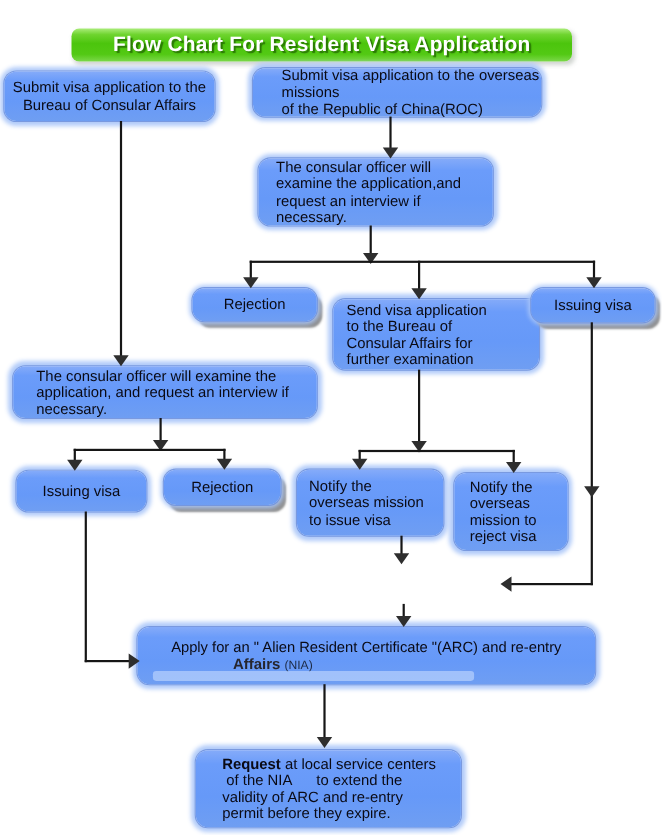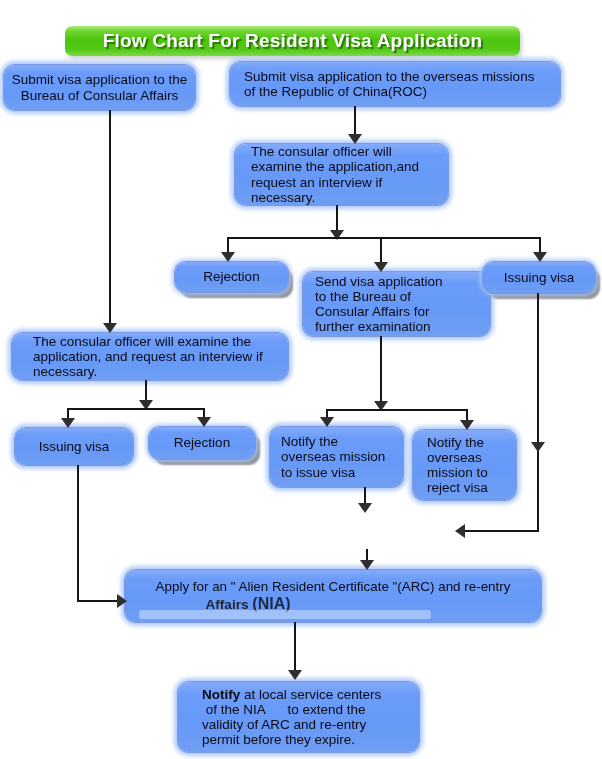--- a/index.html
+++ b/index.html
@@ -34,38 +34,38 @@
   .hl{position:absolute;height:2px;background:#161616;}
   .ah{position:absolute;width:0;height:0;}
   .ah.down{border-left:7px solid transparent;border-right:7px solid transparent;border-top:10px solid #2e2e2e;}
   .ah.left{border-top:7px solid transparent;border-bottom:7px solid transparent;border-right:10px solid #2e2e2e;}
   .ah.right{border-top:7px solid transparent;border-bottom:7px solid transparent;border-left:10px solid #2e2e2e;}
   
   .node.arc{flex-direction:column;justify-content:center;align-items:center;padding:2px 4px;}
   .arc-l1{white-space:nowrap;font-size:13.4px;}
   .arc-l2{white-space:nowrap;font-weight:bold;font-size:13.6px;letter-spacing:.25px;color:#26262e;}
   .arc-l3{white-space:nowrap;font-weight:bold;font-size:13.6px;color:#26262e;transform:translateX(-85px);}
-  .arc-nia{font-weight:bold;font-size:16px;color:#1c2a44;}
+  .arc-nia{font-weight:normal;font-size:11px;color:#1c2a44;}
   .arc-stripe{position:absolute;left:14px;right:110px;bottom:3px;height:9px;background:rgba(205,224,255,.55);border-radius:3px;}
 </style>
 </head>
 <body>
 
 <div id="canvas">
 
   <div class="title">
     <span>Flow Chart For Resident Visa Application</span>
   </div>
 
   <div class="node c" style="left:4px;top:65px;width:191px;height:45px">
     <span class="nt">Submit visa application to the
 Bureau of Consular Affairs</span>
   </div>
 
-  <div class="node" style="left:230px;top:62px;width:330px;height:44px;padding-left:14px">
+  <div class="node" style="left:230px;top:62px;width:262px;height:44px;padding-left:26px">
     <span class="nt">Submit visa application to the overseas missions
 of the Republic of China(ROC)</span>
   </div>
 
   <div class="node" style="left:235px;top:144px;width:213px;height:61px;padding-left:16px">
     <span class="nt">The consular officer will
 examine the application,and
 request an interview if
 necessary.</span>
   </div>
@@ -113,21 +113,21 @@
   </div>
 
 
   <div class="node arc" style="left:125px;top:570px;width:416px;height:52px">
     <div class="arc-l1">Apply for an " Alien Resident Certificate "(ARC) and re-entry</div>
     <div class="arc-l3"><span>Affairs</span> <span class="arc-nia">(NIA)</span></div>
     <div class="arc-stripe"></div>
   </div>
 
   <div class="node" style="left:178px;top:682px;width:241px;height:70px;padding-left:24px">
-    <span class="nt pw"><span class="b">Notify</span><span> at local service centers
+    <span class="nt pw"><span class="b">Request</span><span> at local service centers
  of the NIA      to extend the
 validity of ARC and re-entry
 permit before they expire.</span></span>
   </div>
 
   <div class="vl" style="left:109px;top:110px;height:215px"></div>
   <div class="ah down" style="left:103px;top:323px"></div>
 
   <div class="vl" style="left:354px;top:106px;height:30px"></div>
   <div class="ah down" style="left:348px;top:134px"></div>

